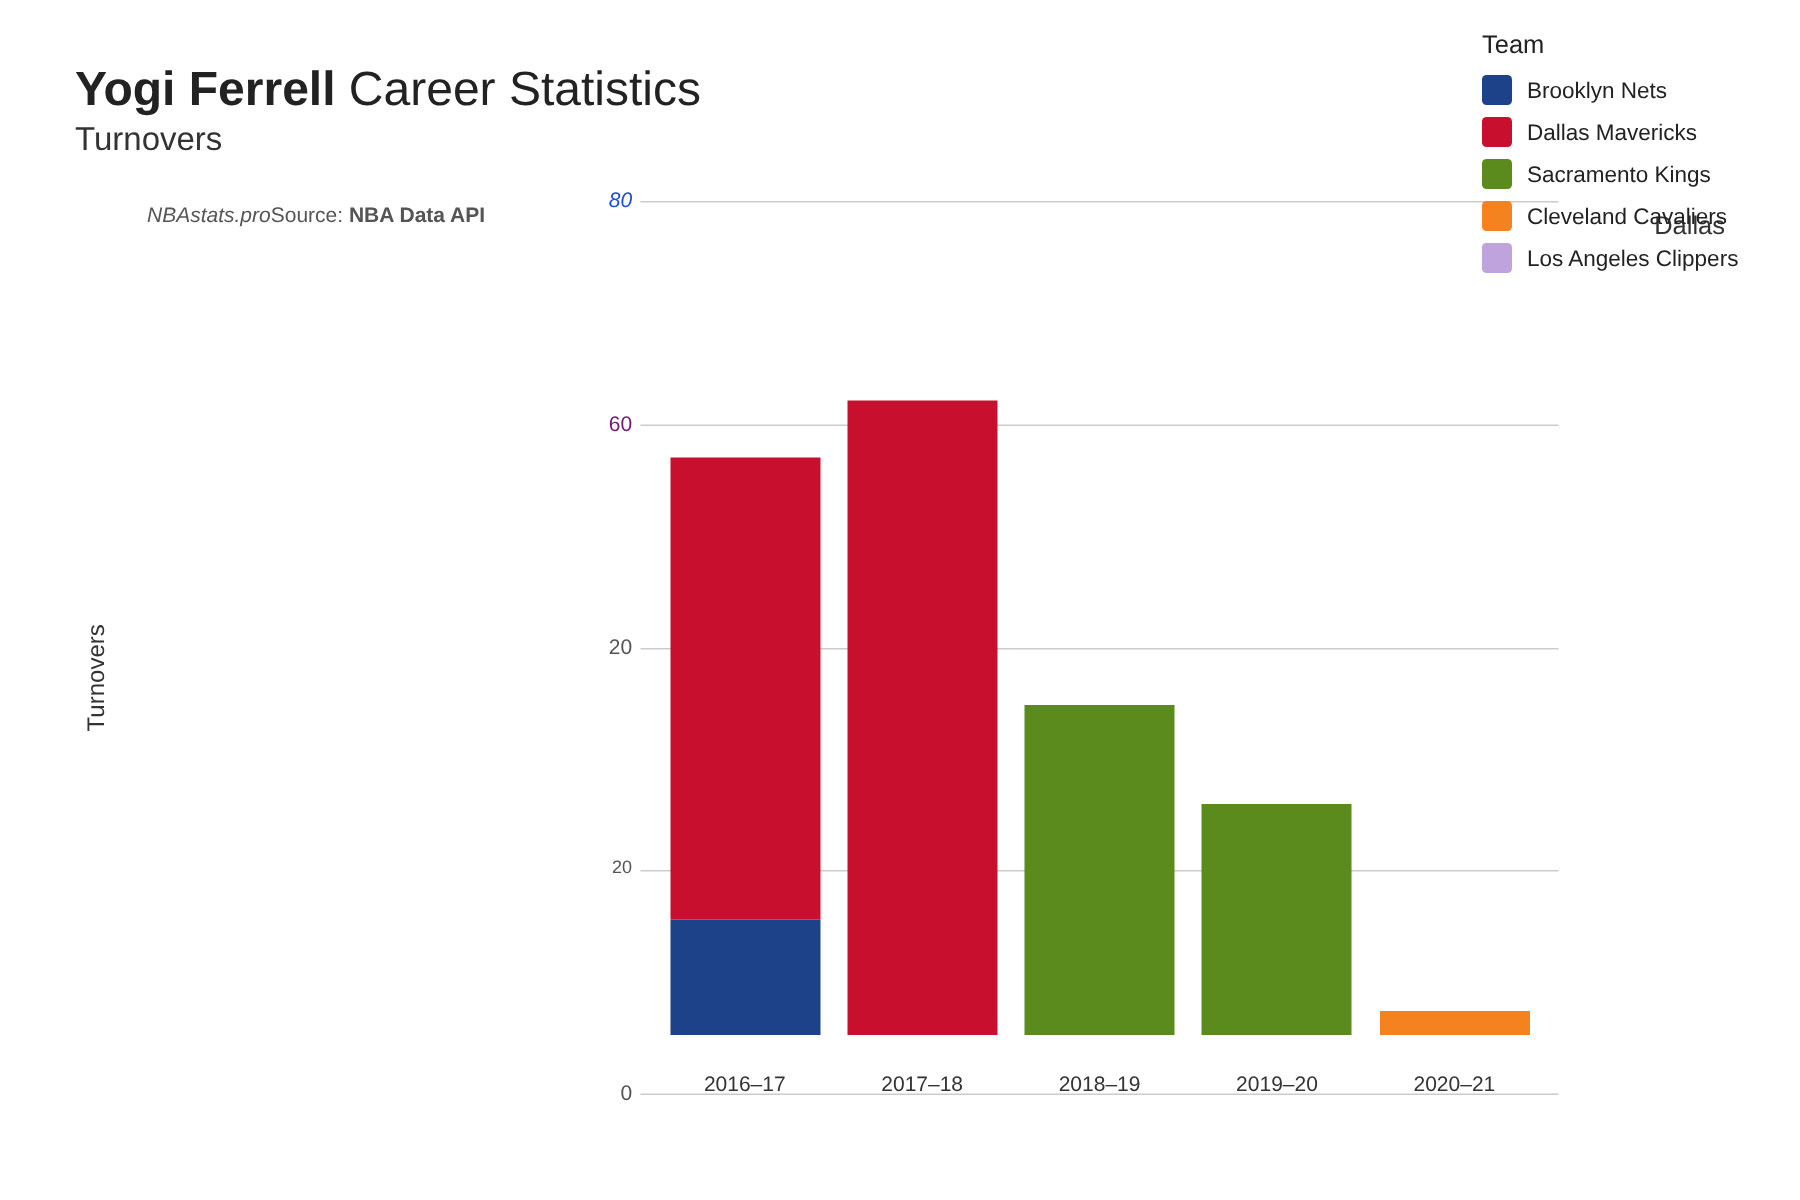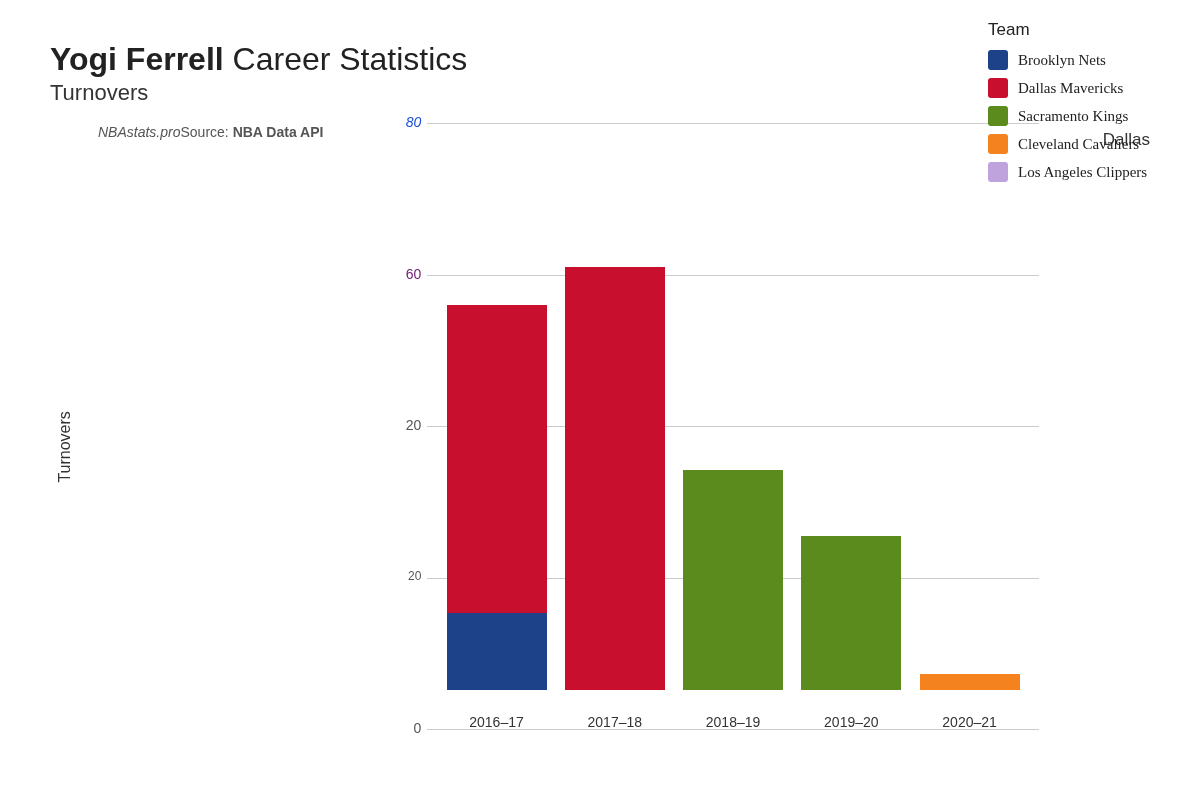--- a/index.html
+++ b/index.html
@@ -11,21 +11,21 @@
       overflow: hidden;
     }
     .page {
       width: 1200px;
       height: 800px;
       padding: 40px 50px 30px 50px;
       display: flex;
       flex-direction: column;
     }
     .title-area {
-      margin-bottom: 8px;
+      margin-bottom: 19px;
     }
     .main-title {
       font-size: 32px;
       color: #222;
       line-height: 1.2;
     }
     .main-title span.bold {
       font-weight: 900;
     }
     .main-title span.normal {
@@ -141,21 +141,20 @@
       color: #222;
       margin-bottom: 10px;
       font-weight: 400;
     }
     .legend-item {
       display: flex;
       align-items: center;
       margin-bottom: 8px;
       font-size: 15px;
       color: #222;
-      font-family: Liberation Serif, serif;
     }
     .legend-color {
       width: 20px;
       height: 20px;
       border-radius: 3px;
       margin-right: 10px;
       flex-shrink: 0;
     }
   </style>
 </head>

